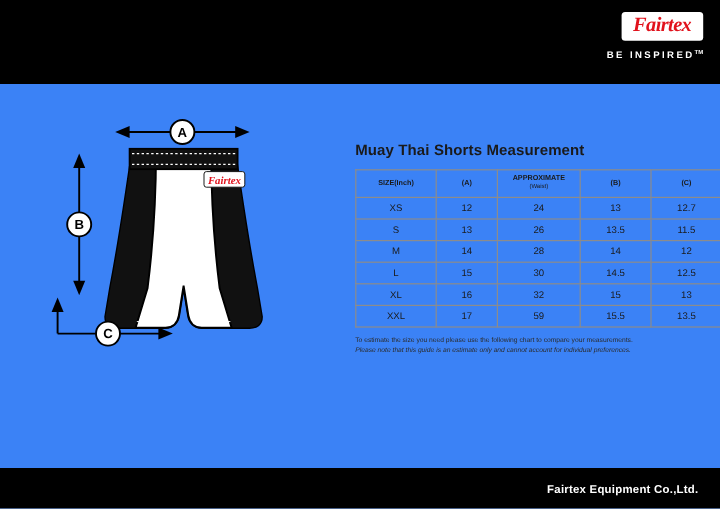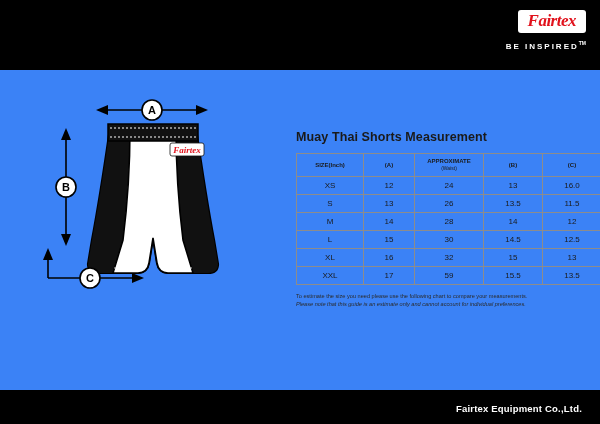--- a/index.html
+++ b/index.html
@@ -80,21 +80,21 @@
     left: 18px;
     top: 88px;
     width: 262px;
     height: 230px;
   }
 
   
   .content {
     position: absolute;
     left: 296px;
-    top: 130px;
+    top: 118px;
     width: 292px;
   }
   .title {
     font-size: 12.5px;
     font-weight: bold;
     color: #1a1a1a;
     margin: 0 0 9px 0;
     letter-spacing: 0.1px;
   }
   table.size-table {
@@ -225,21 +225,21 @@
             <span>(C)</span>
           </th>
         </tr>
       </thead>
       <tbody>
         <tr>
           <td>XS</td>
           <td>12</td>
           <td>24</td>
           <td>13</td>
-          <td>16.0</td>
+          <td>12.7</td>
         </tr>
         <tr>
           <td>S</td>
           <td>13</td>
           <td>26</td>
           <td>13.5</td>
           <td>11.5</td>
         </tr>
         <tr>
           <td>M</td>

